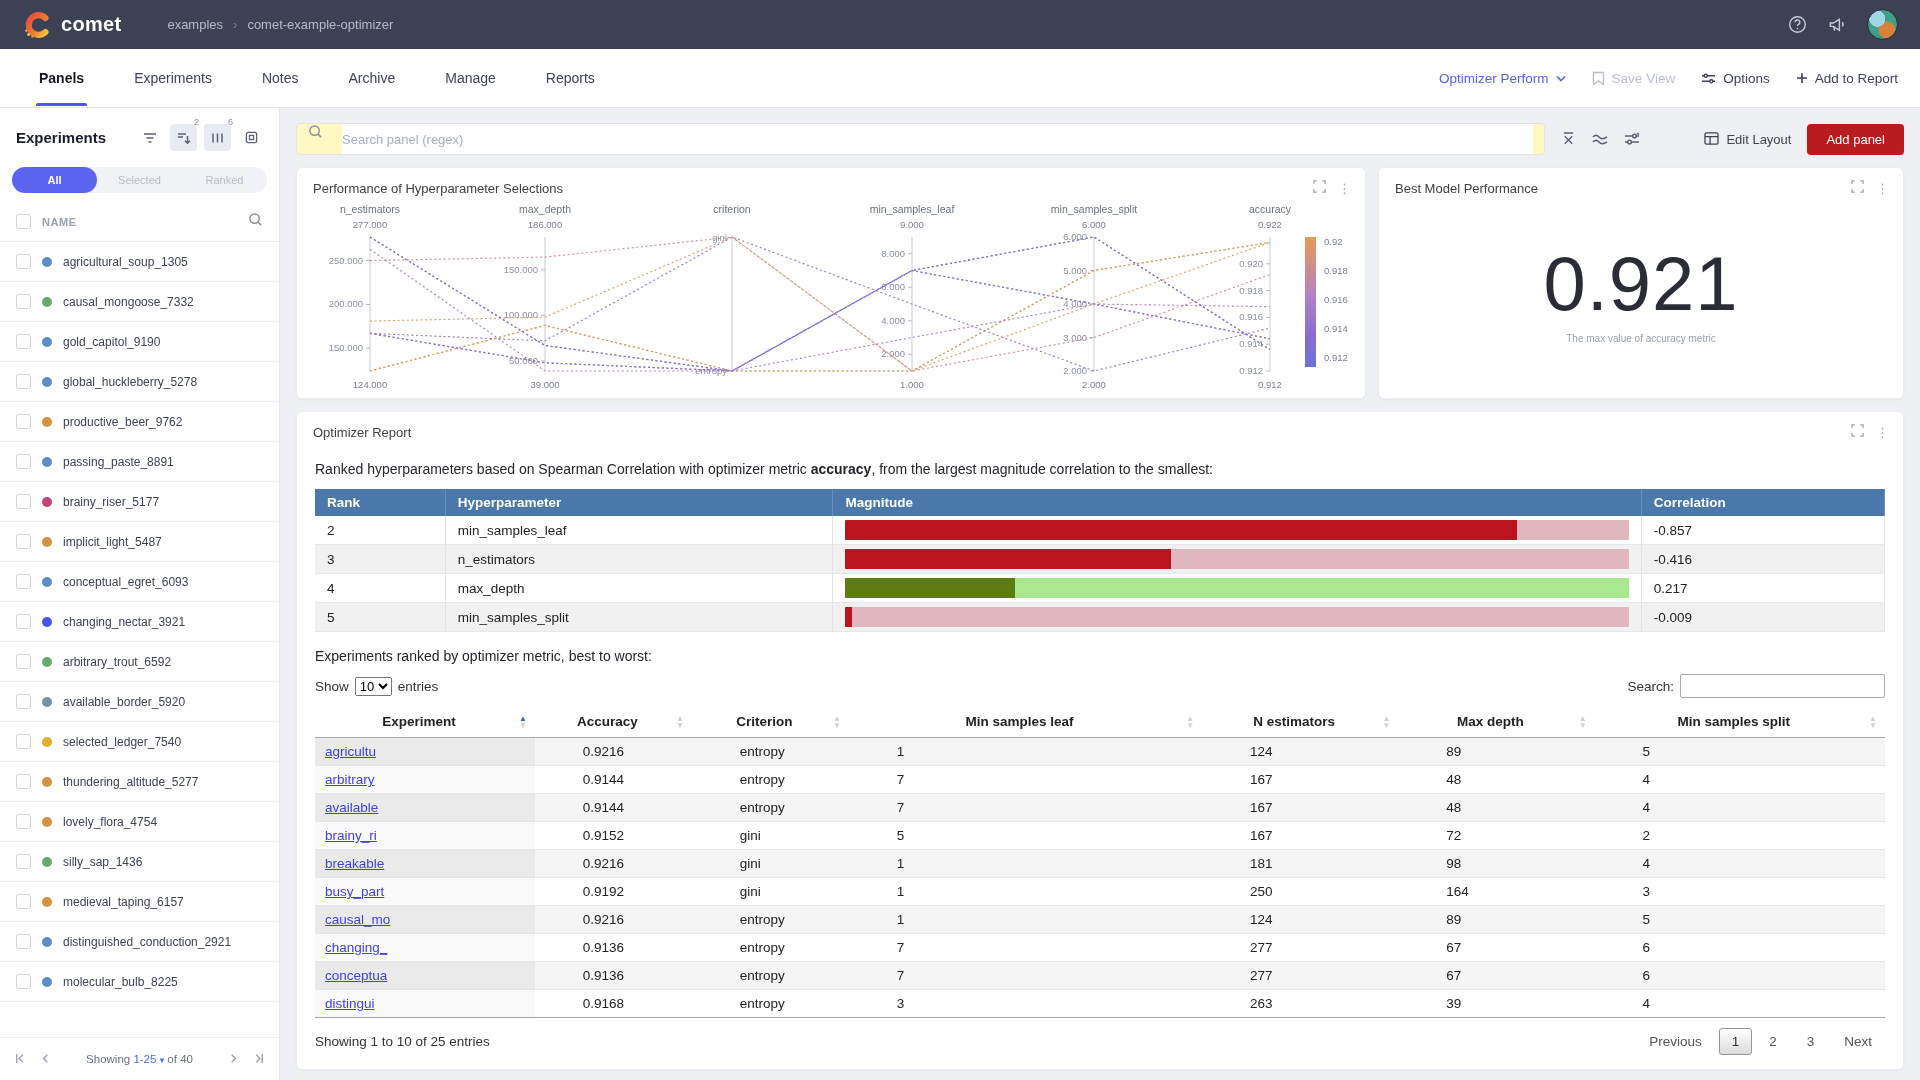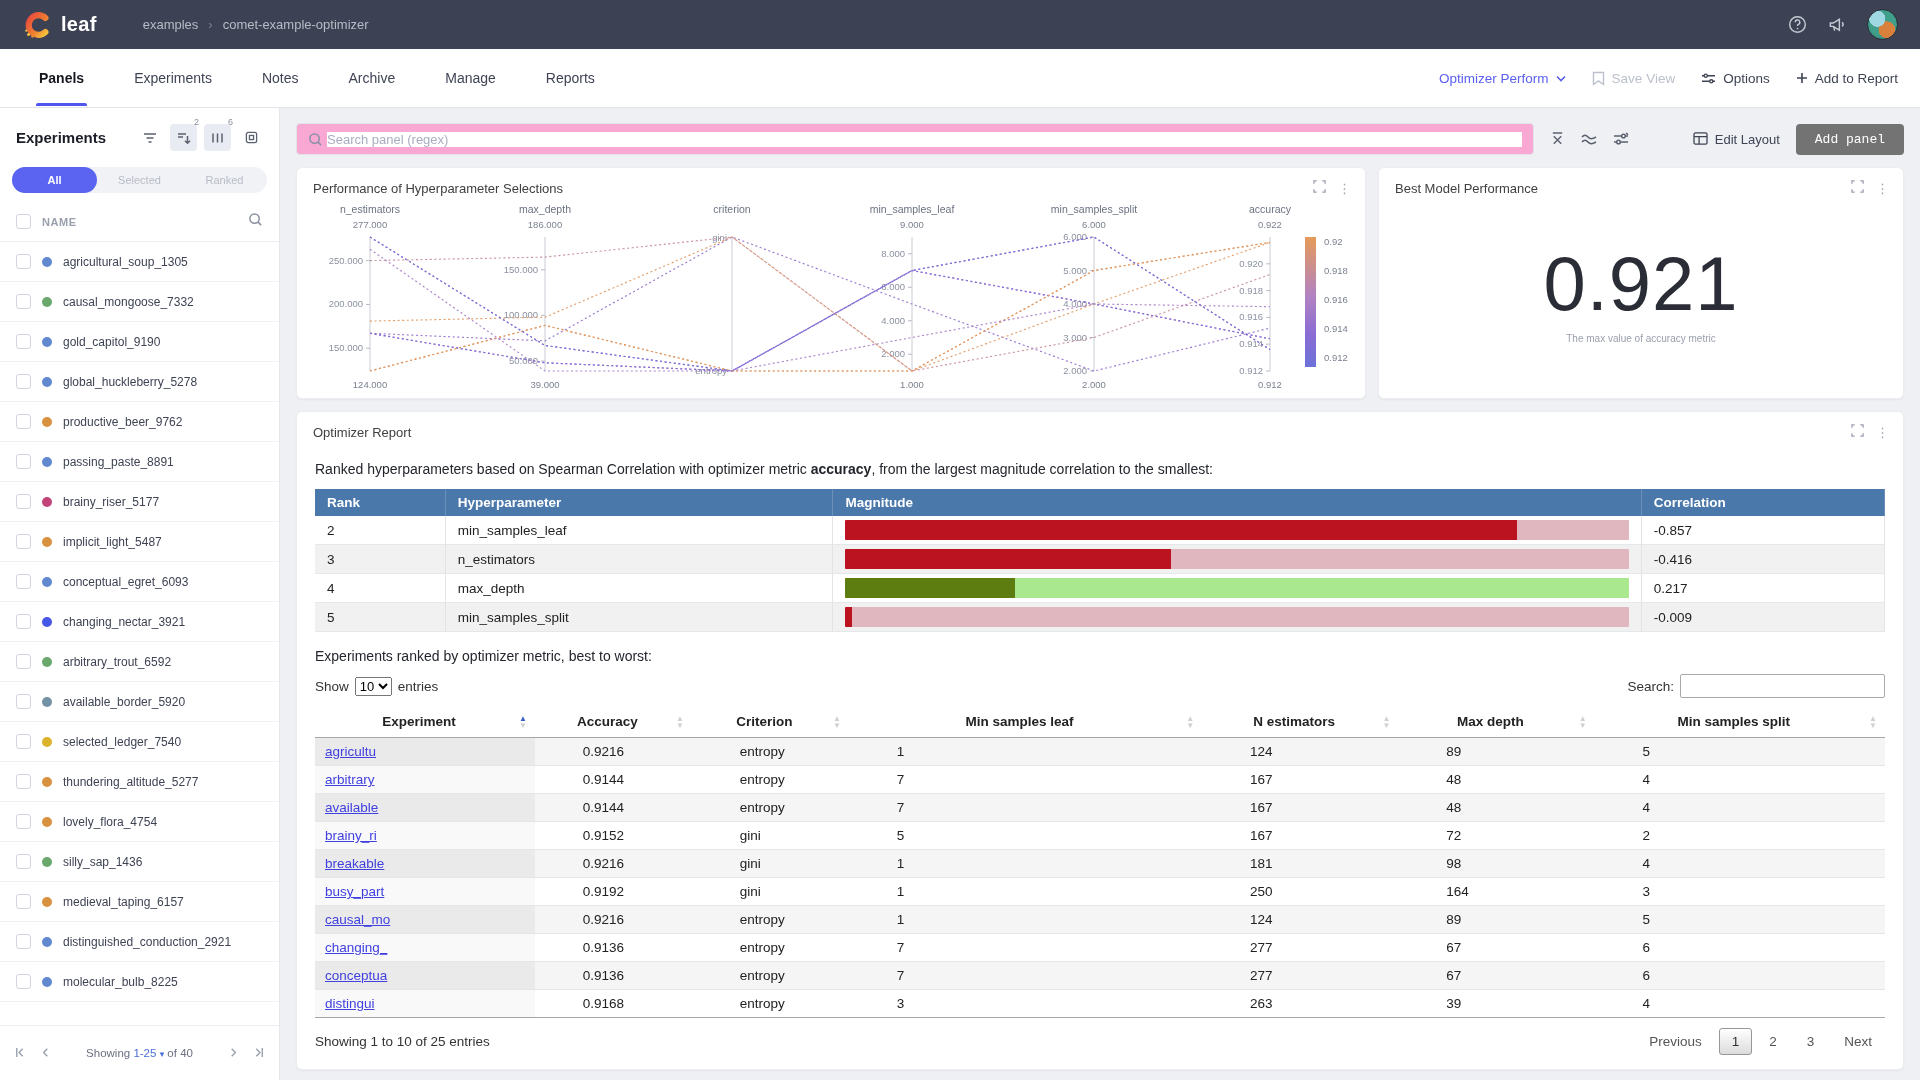--- a/index.html
+++ b/index.html
@@ -43,35 +43,35 @@
   .pills { margin:8px 12px 4px 12px; height:26px; background:#f1f2f5; border-radius:14px; display:flex; }
   .pill { flex:1; display:flex; align-items:center; justify-content:center; font-size:11px; color:#b8bcc8; border-radius:13px; cursor:pointer; }
   .pill.active { background:#5b64f0; color:#fff; font-weight:bold; }
   .name-row { display:flex; align-items:center; gap:11px; padding:15px 16px 10px 16px; border-bottom:1px solid #edeef2; }
   .name-label { font-size:11px; color:#9aa0ae; letter-spacing:.6px; font-weight:bold; }
   .name-row .sb-search { margin-left:auto; color:#8a90a0; }
   .cb { width:15px; height:15px; border:1.5px solid #d2d5dd; border-radius:3px; background:#fff; flex:0 0 auto; }
   .exp-item { display:flex; align-items:center; gap:11px; height:40px; padding:0 16px; border-bottom:1px solid #f1f2f5; cursor:pointer; }
   .dot { width:10px; height:10px; border-radius:50%; flex:0 0 auto; }
   .exp-name { font-size:12px; color:#3e4353; white-space:nowrap; }
-  .sb-pagination { position:absolute; bottom:0; left:0; right:0; height:55px; background:#fff; border-top:1px solid #edeef2; display:flex; align-items:center; padding:16px 14px; font-size:11.5px; color:#6b7180; }
+  .sb-pagination { position:absolute; bottom:0; left:0; right:0; height:43px; background:#fff; border-top:1px solid #edeef2; display:flex; align-items:center; padding:16px 14px; font-size:11.5px; color:#6b7180; }
   .sb-pg-arrows { display:flex; gap:16px; color:#9aa0ad; }
   .sb-pg-center { flex:1; text-align:center; }
   .pg-range { color:#4a6fd8; }
   .pg-caret { color:#4a6fd8; font-size:9px; }
 
   
   .content { flex:1; padding:8px 16px 0 16px; }
   .toolbar { display:flex; align-items:center; gap:16px; height:46px; }
-  .search-wrap { flex:1; height:32px; background:#f9a8d4; border:1px solid #e1e3e9; border-radius:4px; display:flex; align-items:center; gap:4px; padding:0 11px; }
+  .search-wrap { flex:1; height:32px; background:#fef9c3; border:1px solid #e1e3e9; border-radius:4px; display:flex; gap:19px; padding:0 11px; }
   .search-wrap input { border:0; outline:0; flex:1; font-size:13px; font-family:inherit; color:#333; }
   .search-wrap input::placeholder { color:#a9aec2; }
   .tool-icon { color:#5b6170; display:flex; align-items:center; }
   .edit-layout { display:flex; align-items:flex-start; gap:7px; font-size:13px; color:#3f4455;padding-left:48px; }
-  .add-panel { background:#737373; color:#fff; border:0; font-family:Liberation Mono, monospace; font-size:13px; padding:8px 19px; border-radius:4px; cursor:pointer; }
+  .add-panel { background:#b91c1c; color:#fff; border:0; font-family:Liberation Sans, sans-serif; font-size:13px; padding:8px 19px; border-radius:4px; cursor:pointer; }
 
   .panels-row { display:flex; gap:12px; margin-top:5px; }
   .panel { background:#fff; border:1px solid #ecedf1; border-radius:6px; box-shadow:0 1px 2px rgba(40,44,60,.05); }
   .panel-head { display:flex; align-items:center; padding:11px 14px 2px 16px; }
   .panel-title { font-size:13px; color:#404040; }
   .panel-head-icons { margin-left:auto; display:flex; gap:12px; color:#9aa0ad; align-items:center; }
   .kebab { font-size:13px; color:#9aa0ad; }
 
   .panel-chart { width:1070px; height:232px; }
   .panel-best  { flex:1; height:232px; display:flex; flex-direction:column; }
@@ -131,21 +131,21 @@
         <stop offset="0" stop-color="#e8483f"></stop>
             <stop offset="0.6" stop-color="#ef7d31"></stop>
             <stop offset="1" stop-color="#f6c23c"></stop>
       </linearGradient>
         </defs>
       <path d="M 25 8.5 A 10.5 10.5 0 1 0 25 23.5" stroke="url(#lgc)" stroke-width="6.5" fill="none" stroke-linecap="round"></path>
       <circle cx="7" cy="26" r="1.6" fill="#f6c23c"></circle>
         <circle cx="11" cy="28.5" r="1.2" fill="#f0913a"></circle>
         <circle cx="4.5" cy="22" r="1.1" fill="#f6c23c"></circle>
     </svg>
-    <span class="logo-text">leaf</span>
+    <span class="logo-text">comet</span>
   </div>
   <nav class="breadcrumb">
     <span>examples</span>
     <span class="crumb-sep">›</span>
     <span>comet-example-optimizer</span>
   </nav>
   <div class="topnav-right">
     <span class="topnav-icon">
       <svg width="19" height="19" viewBox="0 0 20 20" fill="none" stroke="#c6cad4" stroke-width="1.5">
         <circle cx="10" cy="10" r="8.2"></circle>

